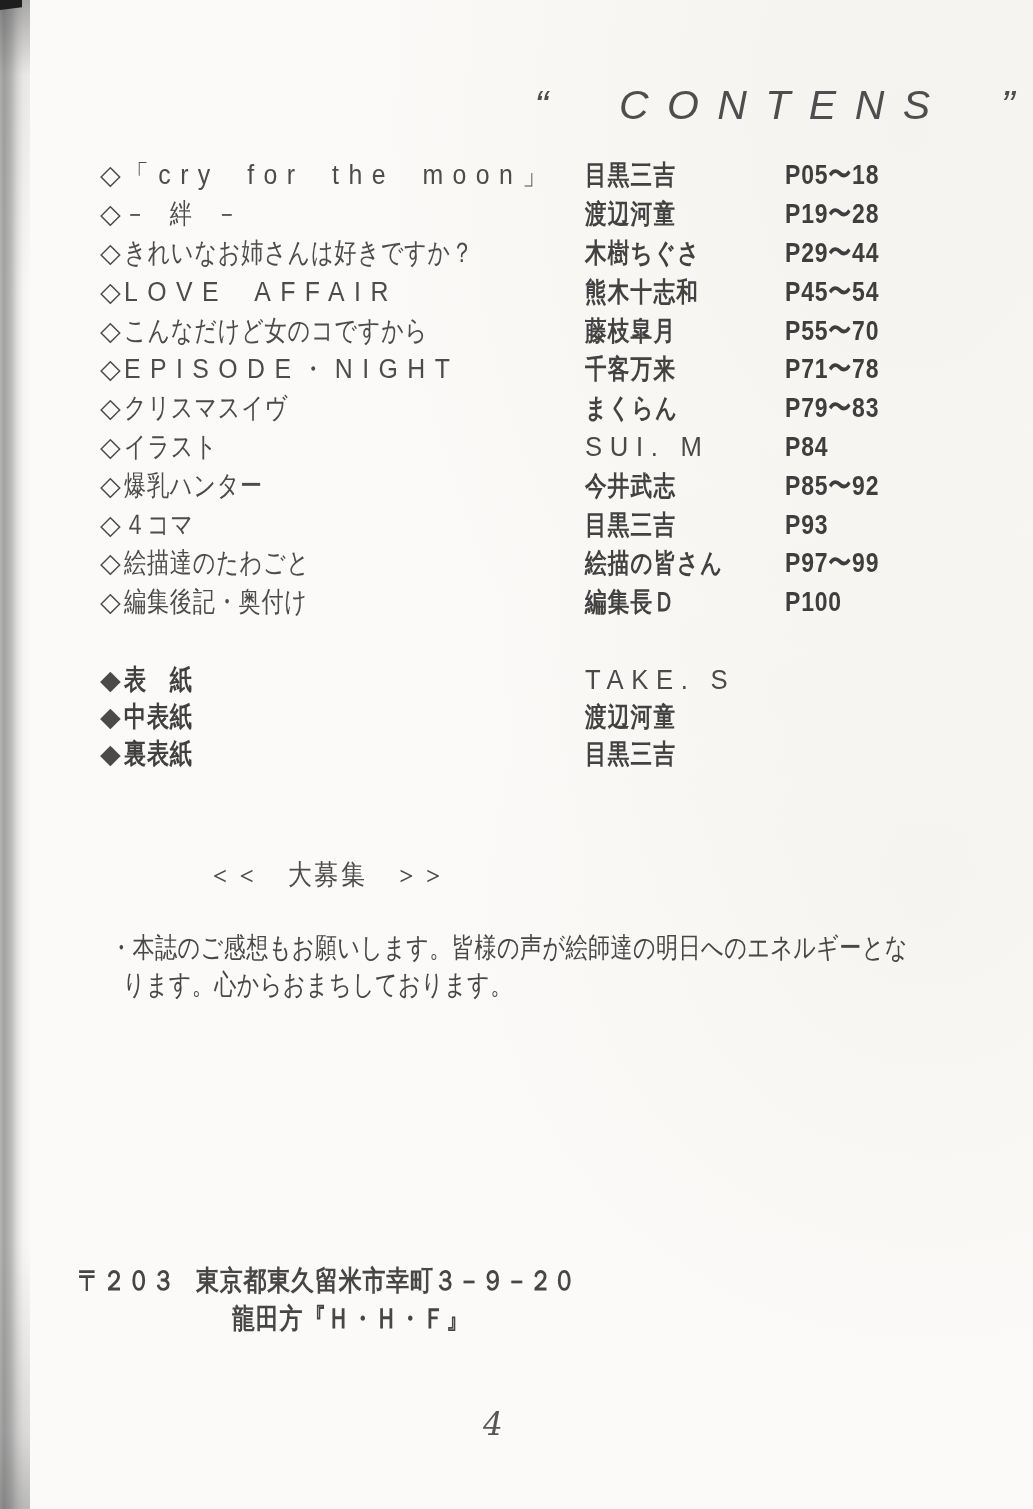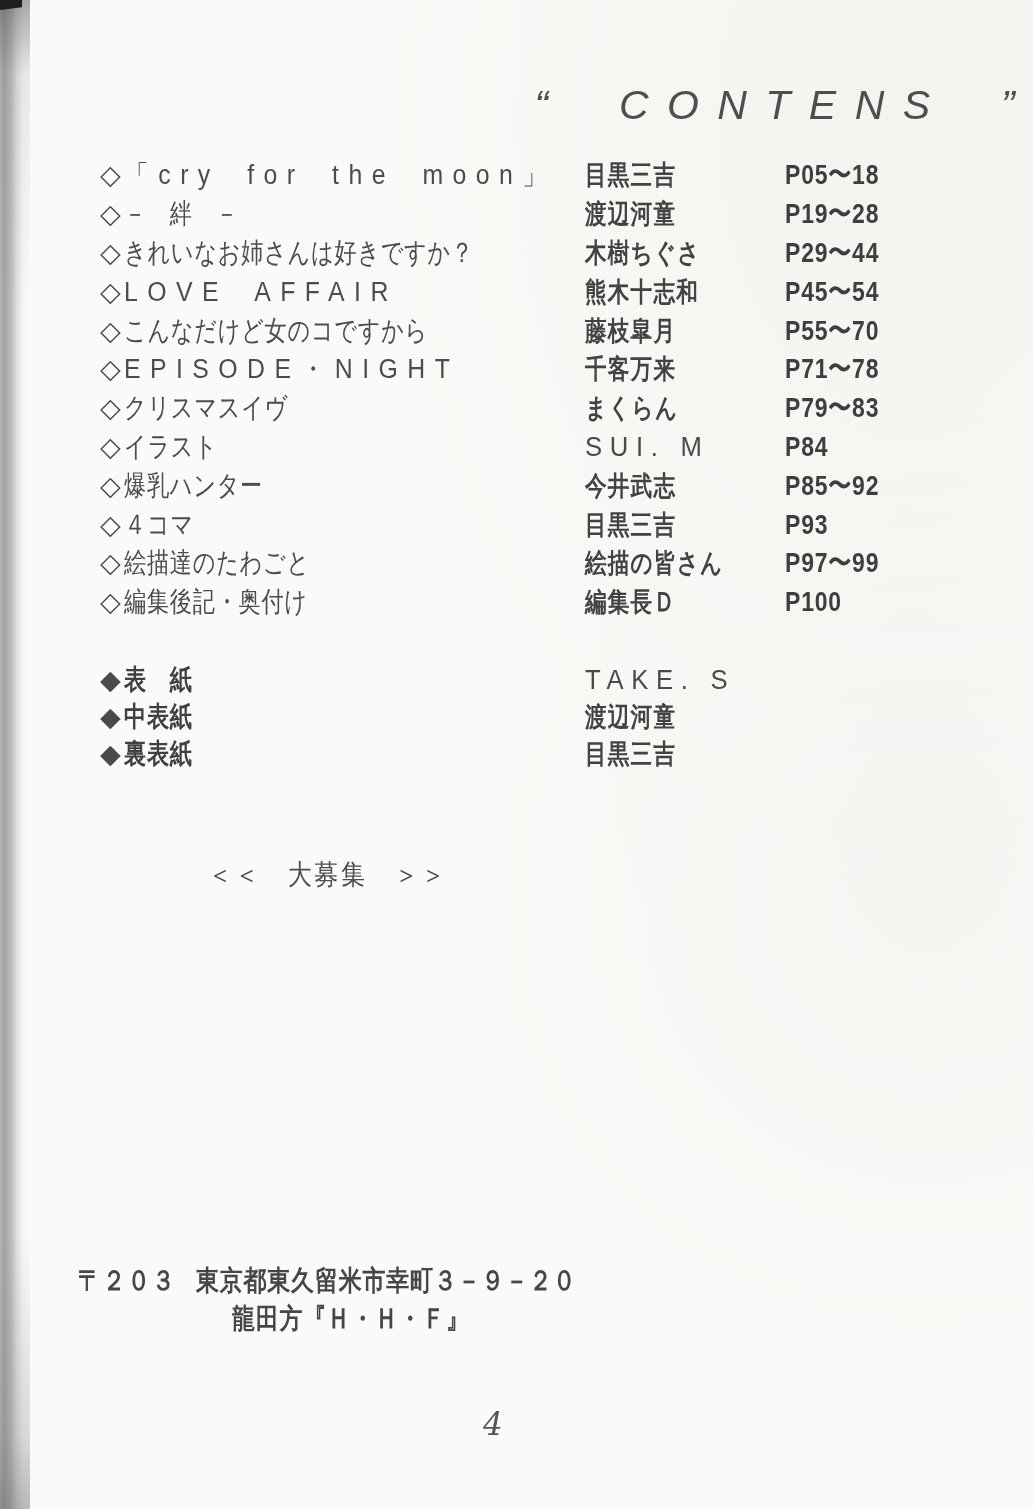--- a/index.html
+++ b/index.html
@@ -217,20 +217,24 @@
     <span class="bullet">◆</span>
     <span class="t-title">裏表紙</span>
     <span class="t-author">目黒三吉</span>
     <span class="t-pages"></span>
   </div>
 </div>
 
   <div class="recruit-heading">＜＜　大募集　＞＞</div>
 
   <div class="recruit" id="recruit-paragraphs">
+      <div class="para">
+        <div class="line">・本誌のご感想もお願いします。皆様の声が絵師達の明日へのエネルギーとな</div>
+        <div class="line line2">ります。心からおまちしております。</div>
+      </div>
     </div>
 
   <div class="address">
     <span class="postal">〒２０３</span>
     <span class="addr1">東京都東久留米市幸町３－９－２０</span>
     <span class="addr2">龍田方『Ｈ・Ｈ・Ｆ』</span>
   </div>
 
   <div class="pagenum">4</div>
 </div>

